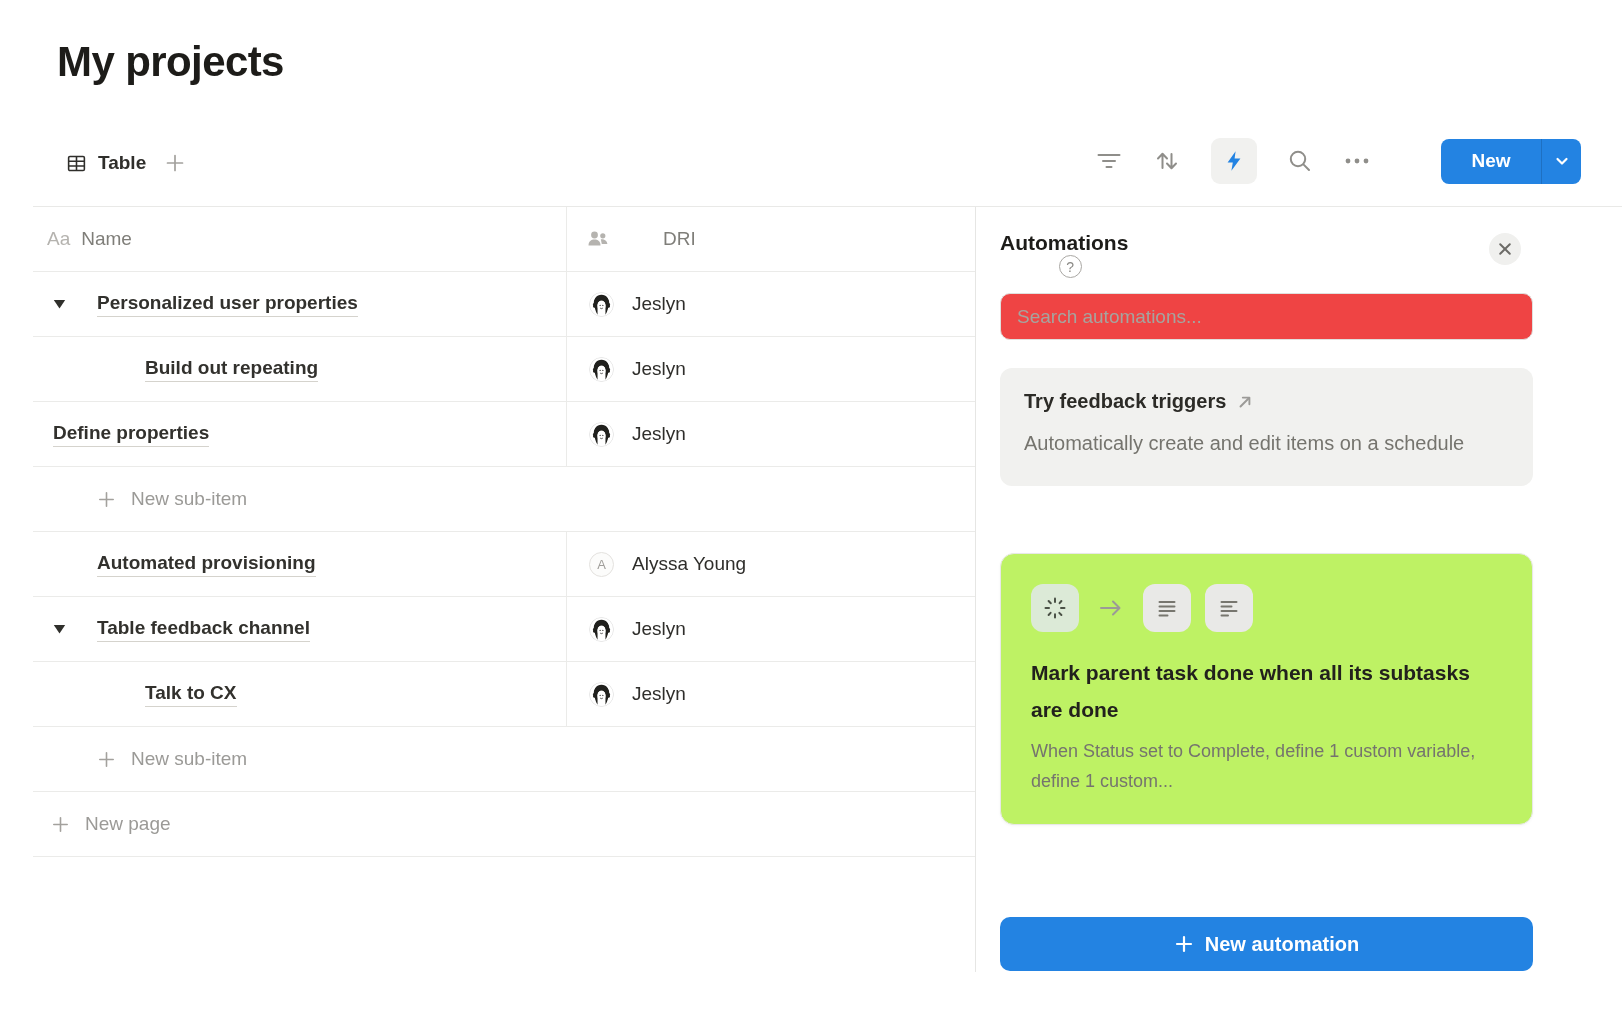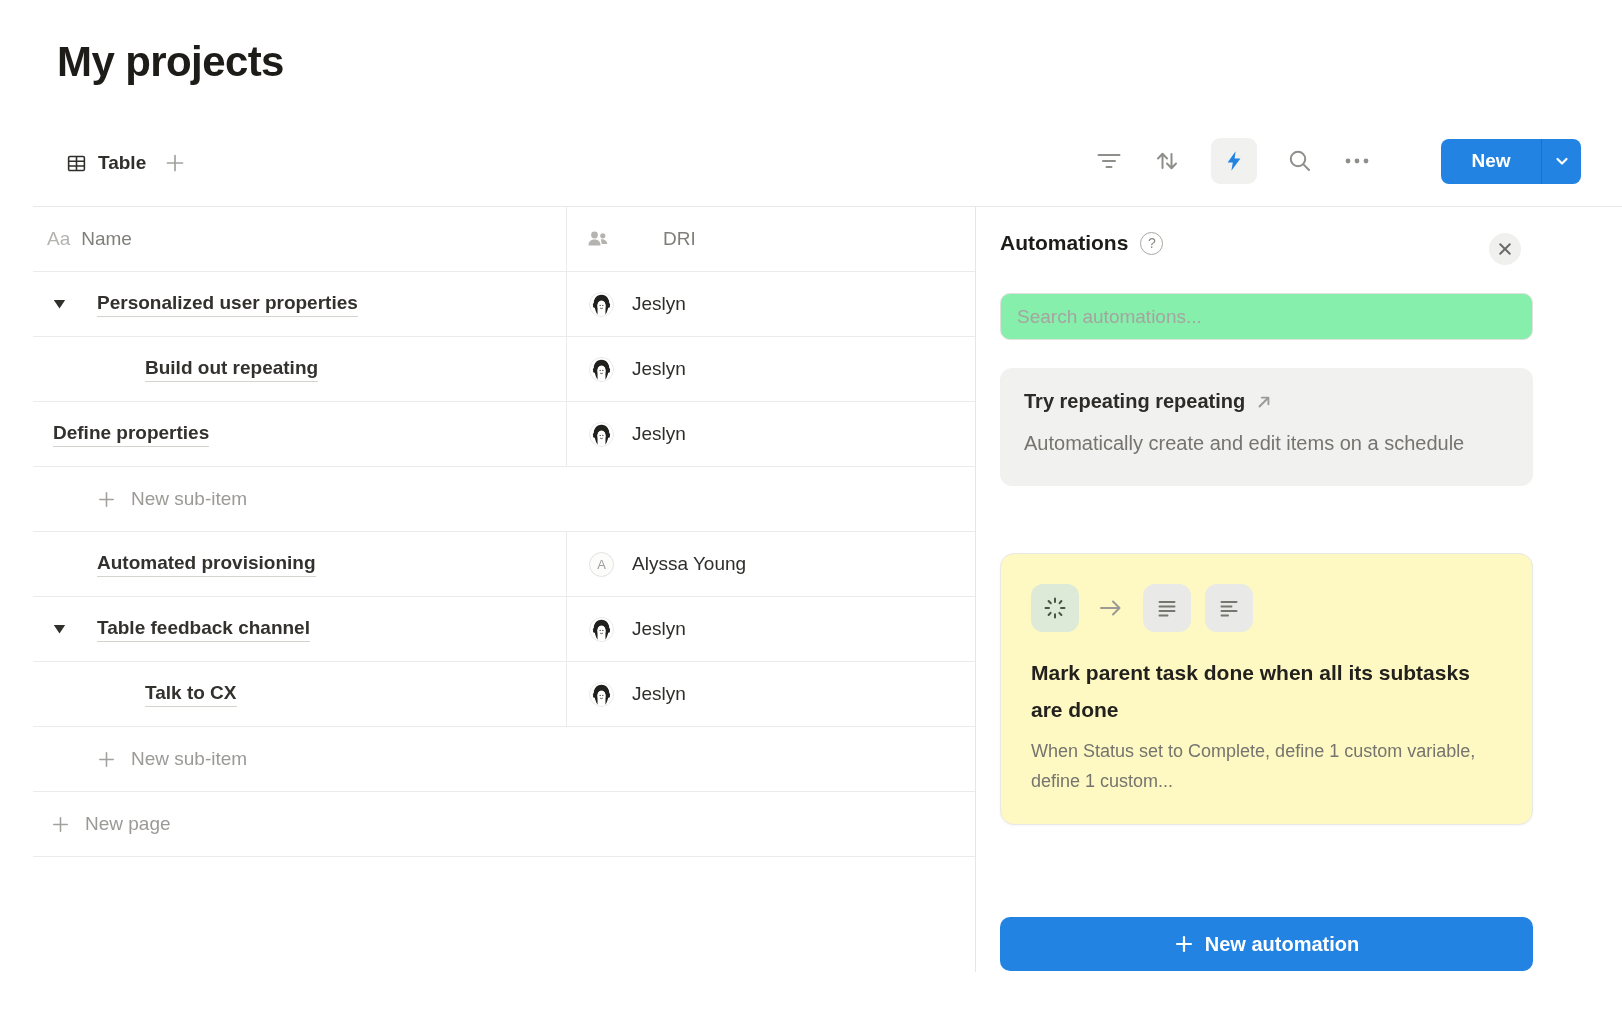--- a/index.html
+++ b/index.html
@@ -57,45 +57,45 @@
     display:flex; align-items:center; justify-content:center; font-size:13px; color:#a09e9a; font-weight:500;
   }
   .trow.action { }
   .action-btn { display:flex; align-items:center; height:100%; width:100%; cursor:pointer; background:none; border:none; padding:0; }
   .action-btn .plus-wrap { display:flex; margin-right:15px; }
   .action-btn.indent-sub { padding-left:64px; }
   .action-btn.indent-root { padding-left:18px; }
   .action-label { font-size:19px; color:#9b9a97; }
 
   
-  .panel-title-row { position:absolute; left:1000px; top:231px; display:flex; align-items:center; }
+  .panel-title-row { position:absolute; left:1000px; top:231px; display:flex; align-items:center;flex-direction:column; }
   .panel-title { margin:0; font-size:21px; font-weight:700; color:#1d1c19; }
   .help-btn {
     margin-left:12px; width:23px; height:23px; border-radius:50%; border:1.5px solid #a9a7a3; background:none;
     color:#8b8a86; font-size:14px; line-height:1; display:flex; align-items:center; justify-content:center; cursor:pointer;
   }
   .close-btn {
     position:absolute; left:1489px; top:233px; width:32px; height:32px; border-radius:50%;
     background:#f0f0ee; border:none; display:flex; align-items:center; justify-content:center; cursor:pointer;
   }
   .search-input {
     position:absolute; left:1000px; top:293px; width:533px; height:47px;
-    border:1px solid #e0e0de; border-radius:10px; background:#86efac; padding:0 16px;
+    border:1px solid #e0e0de; border-radius:10px; background:#ef4444; padding:0 16px;
     font-size:19px; color:#37352f; font-family:"Liberation Sans","DejaVu Sans",sans-serif; outline:none;
   }
   .search-input::placeholder { color:#a6a49f; }
   .promo-card {
     position:absolute; left:1000px; top:368px; width:533px; border-radius:12px;
     background:#f1f1ef; padding:22px 24px 24px; cursor:pointer;
   }
   .promo-title-row { display:flex; align-items:center; gap:10px; }
   .promo-title { font-size:20px; font-weight:600; color:#2c2b27; }
   .promo-desc { margin:11px 0 0; font-size:20px; color:#75746e; line-height:38px; }
   .auto-card {
-    position:absolute; left:1000px; top:553px; width:533px; background:#fef9c3;
+    position:absolute; left:1000px; top:553px; width:533px; background:#bef264;
     border:1px solid #e8e8e6; border-radius:14px; padding:30px 30px 28px;
     box-shadow:0 1px 3px rgba(15,15,15,0.04); cursor:pointer;
   }
   .icons-row { display:flex; align-items:center; gap:14px; }
   .icon-box { width:48px; height:48px; border-radius:12px; display:flex; align-items:center; justify-content:center; }
   .icon-box.green { background:#dcead7; }
   .icon-box.gray { background:#e9e9e7; }
   .flow-arrow { margin:0 5px; display:flex; }
   .card-title { margin:22px 0 0; font-size:21px; font-weight:600; color:#22211d; line-height:37px; }
   .card-desc { margin:8px 0 0; font-size:18px; color:#75746e; line-height:30px; }
@@ -397,21 +397,21 @@
   <button class="close-btn">
     <svg width="16" height="16" viewBox="0 0 16 16">
         <path d="M3.2 3.2 L12.8 12.8 M12.8 3.2 L3.2 12.8" stroke="#6c6b67" stroke-width="2" stroke-linecap="round"></path>
       </svg>
   </button>
 
   <input class="search-input" type="text" placeholder="Search automations..." style="">
 
   <div class="promo-card">
     <div class="promo-title-row">
-      <span class="promo-title">Try repeating repeating</span>
+      <span class="promo-title">Try feedback triggers</span>
       <span style="display:flex;">
         <svg width="18" height="18" viewBox="0 0 18 18" fill="none">
             <path d="M4.5 13.5 L13 5" stroke="#9b9a97" stroke-width="1.9" stroke-linecap="round"></path>
             <path d="M6.8 4.6 L13.4 4.6 L13.4 11.2" stroke="#9b9a97" stroke-width="1.9" stroke-linecap="round" stroke-linejoin="round"></path>
           </svg>
       </span>
     </div>
     <p class="promo-desc">Automatically create and edit items on a schedule</p>
   </div>
 

